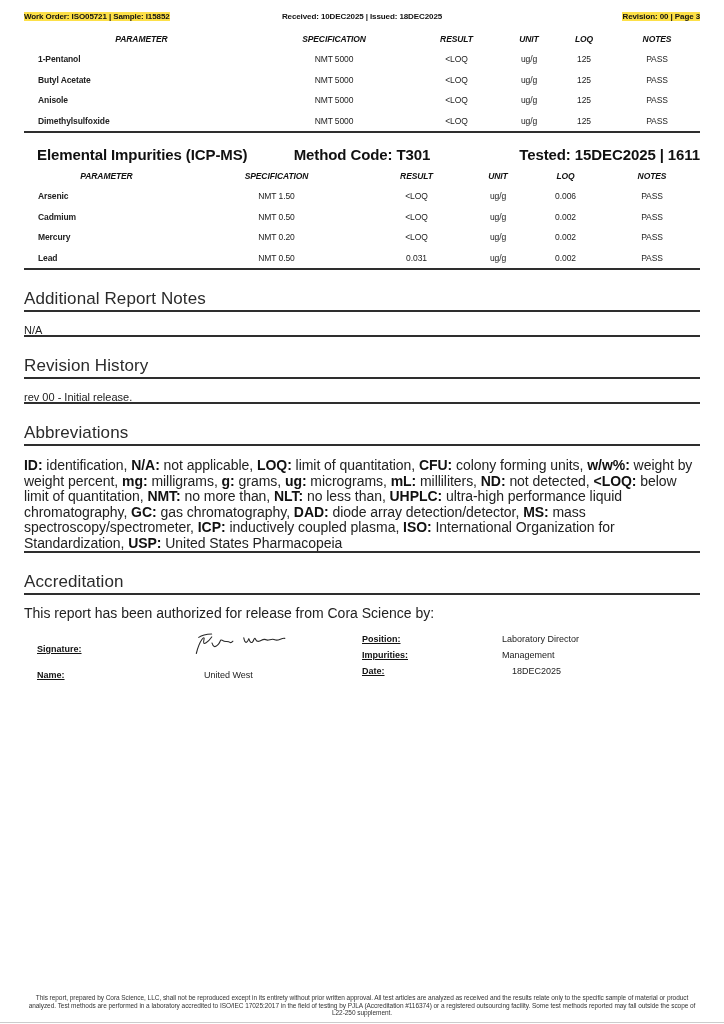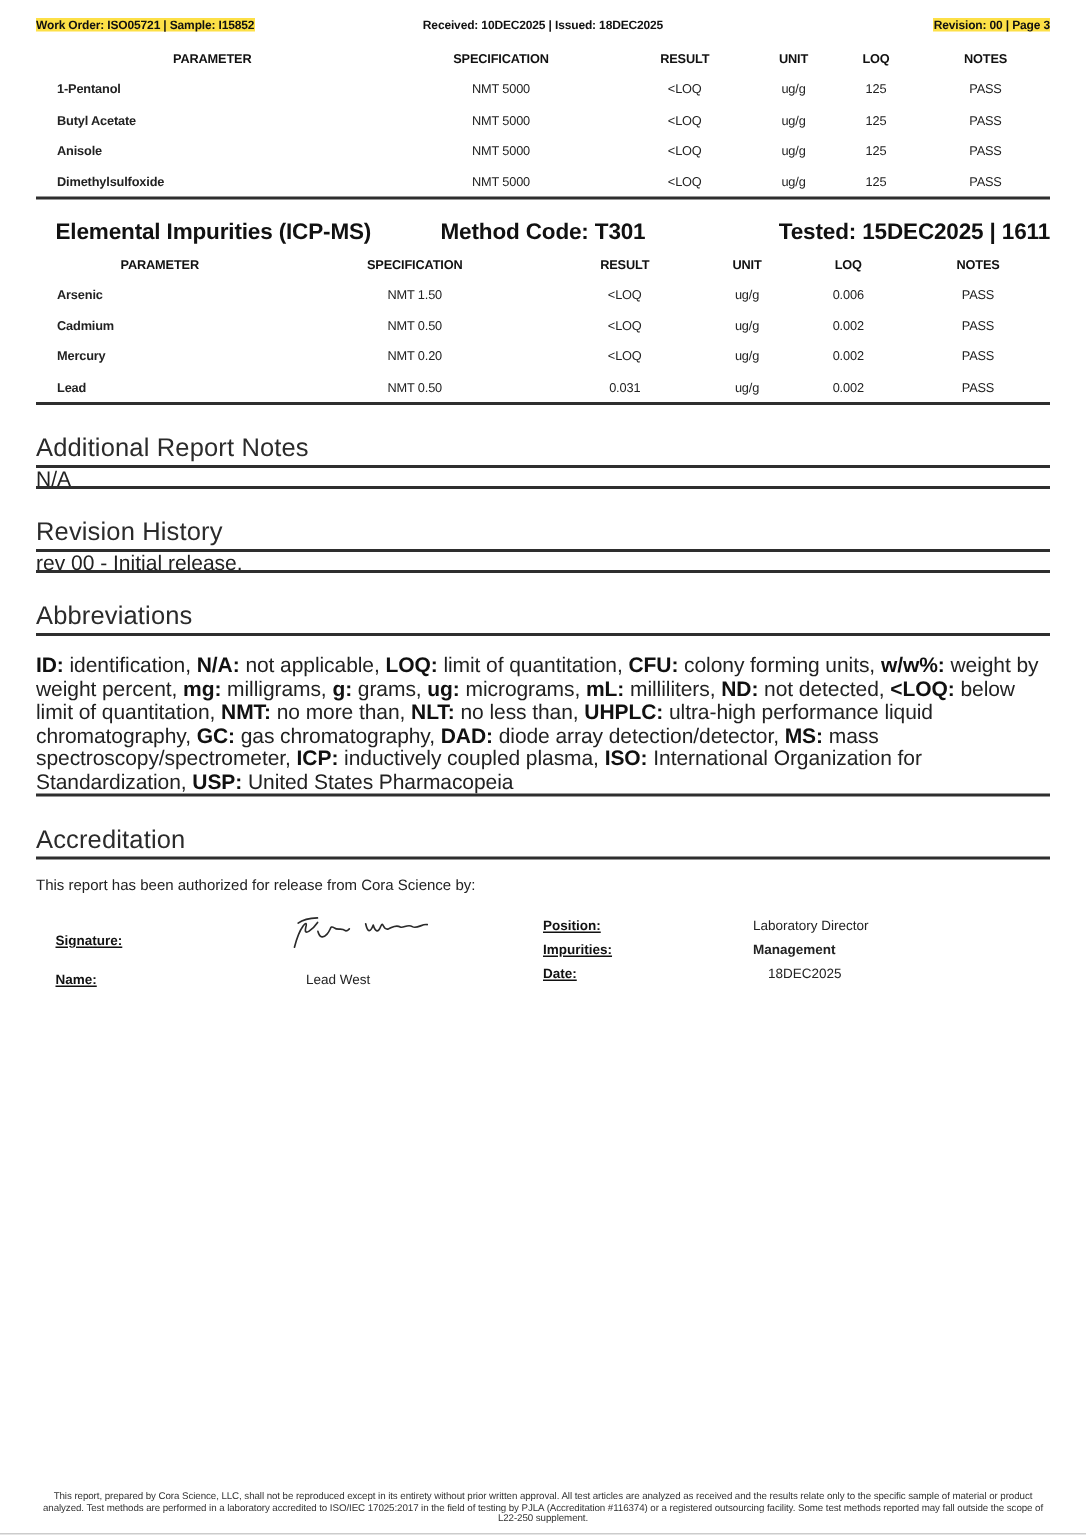--- a/index.html
+++ b/index.html
@@ -22,21 +22,21 @@
   .meta-left, .meta-right { position:relative; z-index:1; background:#fde047; }
 
   
   .tbl { display:grid; margin-top:7px; }
   .tbl1 { grid-template-columns:235px 150px 95px 50px 60px 86px; }
   .tbl2 { grid-template-columns:165px 175px 105px 58px 77px 96px; }
   .tbl .cell {
     height:20.5px; display:flex; align-items:center; justify-content:center;
     font-size:8.5px; color:#222; letter-spacing:-0.1px; white-space:nowrap;
   }
-  .tbl .cell.hdr { font-weight:bold; color:#111; height:21px; }
+  .tbl .cell.hdr { font-weight:bold; color:#111; height:21px;font-style:italic; }
   .tbl .cell.param { justify-content:flex-start; padding-left:14px;font-weight:bold; }
 
   hr.rule {
     border:none; border-top:2px solid #2e2e2e; width:676px; margin:0;
   }
   .rule-t1 { margin-top:4px; }
   .rule-t2 { margin-top:8px; }
 
   
   .sec-meta {
@@ -46,31 +46,31 @@
   .sec-meta .sm-left { position:absolute; left:13px; top:0; }
   .sec-meta .sm-center { position:absolute; left:0; right:0; top:0; text-align:center; }
   .sec-meta .sm-right { position:absolute; right:0; top:0; }
 
   
   .h2 {
     margin-top:17px; font-size:17px; font-weight:400; color:#2b2b2b;
     letter-spacing:0.1px; line-height:23px;
   }
   .h2-rule { margin-top:10px; }
-  .sec-body { margin-top:2px; font-size:14px; color:#222; line-height:10px; }
+  .sec-body { margin-top:13px; font-size:11px; color:#222; line-height:10px; }
   .body-rule { margin-top:14px; }
   .abbr-para {
     margin-top:12px; font-size:14px; color:#222; line-height:15.5px;
     width:676px; letter-spacing:-0.05px;
   }
   .abbr-para b { color:#111; }
   .abbr-rule { margin-top:9px; }
 
   
-  .auth-intro { margin-top:13px; font-size:10px; color:#222; line-height:10px; }
+  .auth-intro { margin-top:13px; font-size:14px; color:#222; line-height:10px; }
   .auth-grid { position:relative; margin-top:10px; height:58px; }
   .auth-label { position:absolute; font-size:9px; font-weight:bold; color:#111; line-height:10px;text-decoration:underline; }
   .auth-value { position:absolute; font-size:9px; color:#222; line-height:10px; }
   .sig-wrap { position:absolute; left:160px; top:-2px; width:110px; height:36px; }
   .sig-wrap svg { transform:rotate(-2deg); }
 
   
   .footer {
     position:absolute; left:22px; right:22px; bottom:7px;
     font-size:6.5px; line-height:7.6px; text-align:center; color:#333;
@@ -192,26 +192,26 @@
     <span class="sig-wrap">
       <svg width="110" height="36" viewBox="0 0 110 36">
         <g fill="none" stroke="#2a2a2a" stroke-width="1.1" stroke-linecap="round" stroke-linejoin="round">
           <path d="M12,26 C16,12 22,7 20,13 C18,20 25,14 28,10 M15,10 C18,8 24,7 28,7"></path>
           <path d="M28,16 C29,20 31,21 34,18 C37,15 36,12 39,14 C41,16 44,14 46,16 C47,17 48,16 49,15"></path>
           <path d="M60,12 C61,18 63,18 65,13 C66,17 68,19 70,14 C72,10 71,17 75,16 C78,15 80,13 83,15 C85,16 88,13 91,15 C94,17 98,13 101,14"></path>
         </g>
       </svg>
     </span>
     <span class="auth-label" style="left:13px; top:42px;">Name:</span>
-    <span class="auth-value" style="left:180px; top:42px;">Lead West</span>
+    <span class="auth-value" style="left:180px; top:42px;">United West</span>
 
     <span class="auth-label" style="left:338px; top:6px;">Position:</span>
     <span class="auth-value" style="left:478px; top:6px;">Laboratory Director</span>
     <span class="auth-label" style="left:338px; top:22px;">Impurities:</span>
-    <span class="auth-value" style="left:478px; top:22px;font-weight:bold;">Management</span>
+    <span class="auth-value" style="left:478px; top:22px;">Management</span>
     <span class="auth-label" style="left:338px; top:38px;">Date:</span>
     <span class="auth-value" style="left:488px; top:38px;">18DEC2025</span>
   </div>
 
   <div class="footer">This report, prepared by Cora Science, LLC, shall not be reproduced except in its entirety without prior written approval. All test articles are analyzed as received and the results relate only to the specific sample of material or product analyzed. Test methods are performed in a laboratory accredited to ISO/IEC 17025:2017 in the field of testing by PJLA (Accreditation #116374) or a registered outsourcing facility. Some test methods reported may fall outside the scope of L22-250 supplement.</div>
   <div class="bottom-line"></div>
 
 </div>
 
 </body></html>

